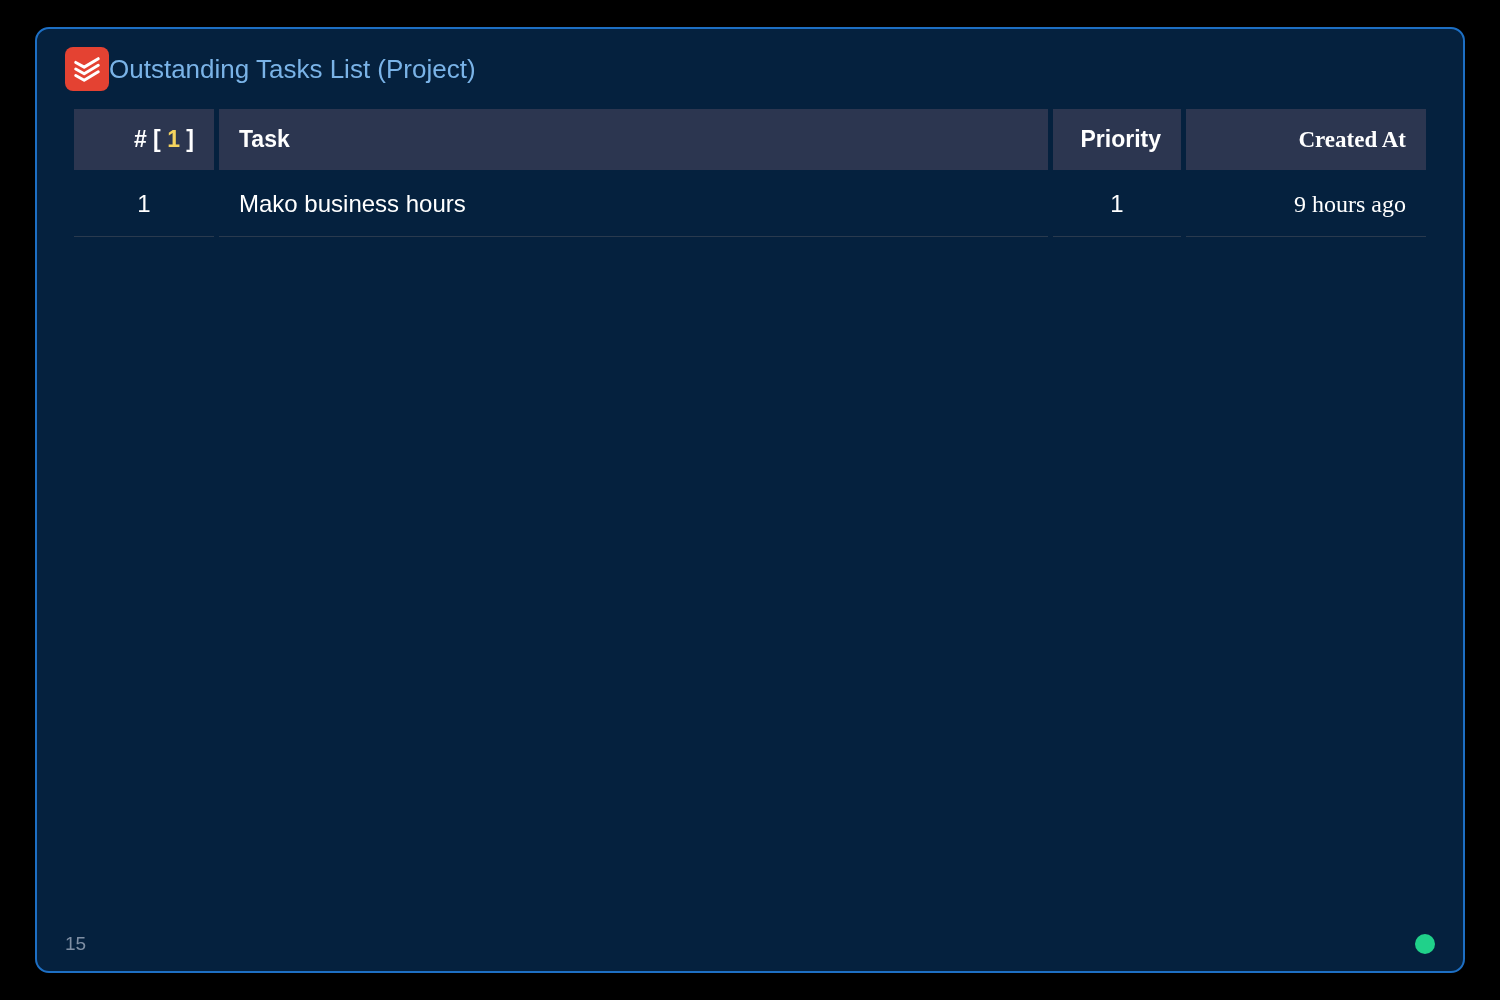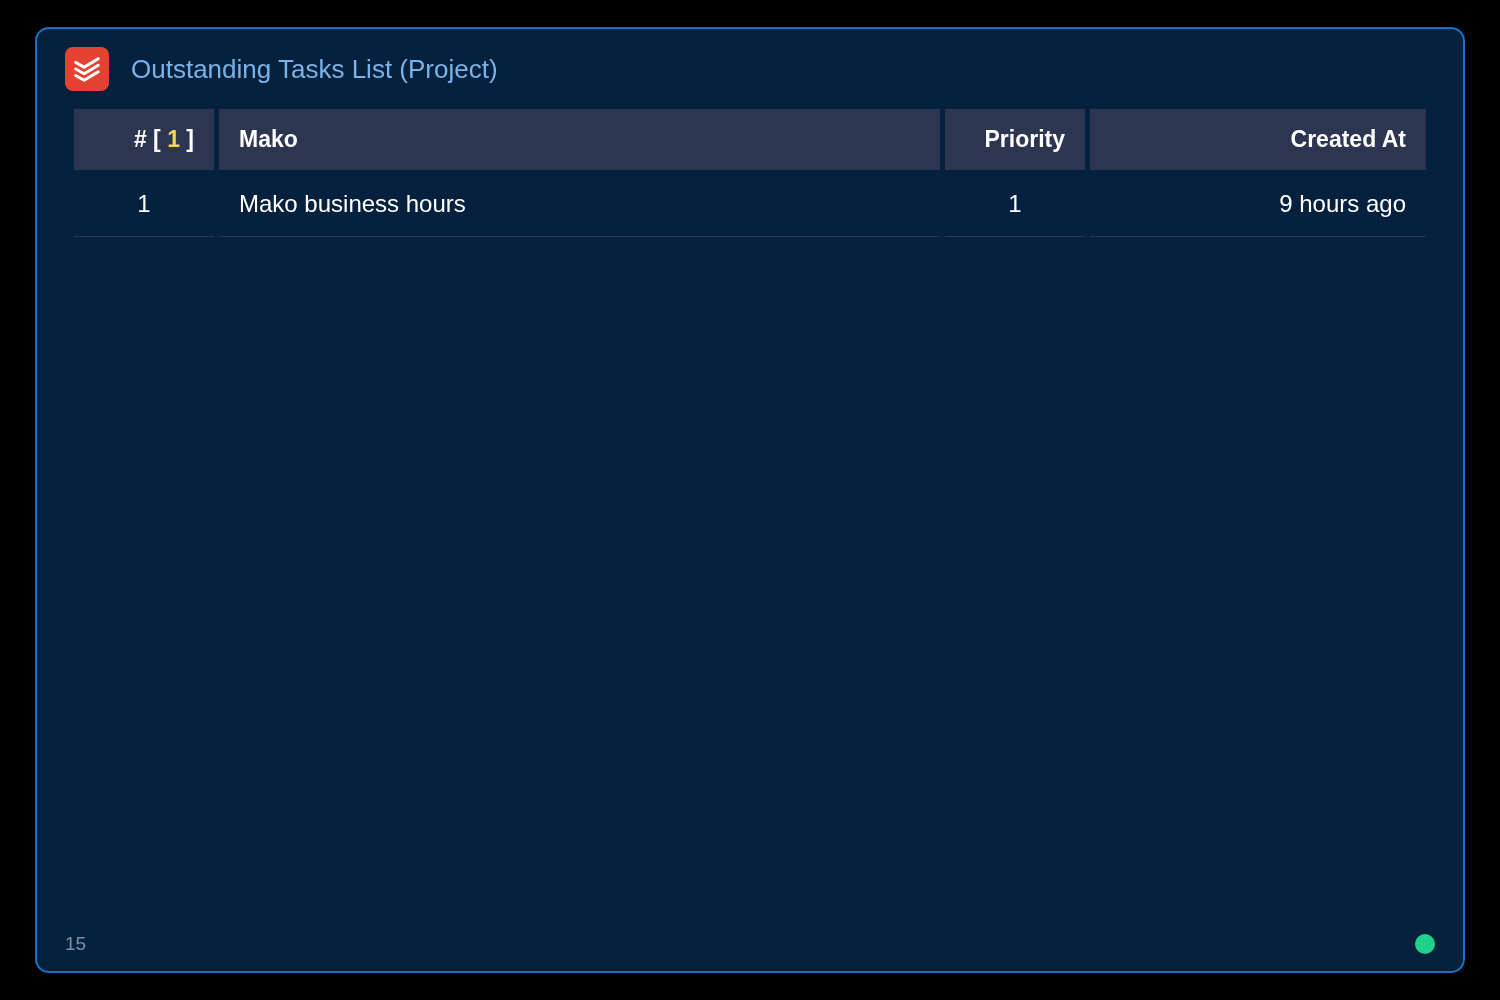--- a/index.html
+++ b/index.html
@@ -22,21 +22,20 @@
       border: 2px solid #1d6fc4;
       border-radius: 14px;
       position: relative;
       padding: 18px 0 0 0;
       display: flex;
       flex-direction: column;
     }
     .header {
       display: flex;
       align-items: center;
-      gap: 22px;
       padding: 0 28px 18px 28px;
     }
     .app-icon {
       width: 44px;
       height: 44px;
       background: #e44232;
       border-radius: 8px;
       display: flex;
       align-items: center;
       justify-content: center;
@@ -62,22 +61,22 @@
     thead th {
       background: #2c3650;
       color: #ffffff;
       font-size: 23px;
       font-weight: 700;
       padding: 17px 20px;
       text-align: left;
     }
     .col-index { width: 140px; text-align: right; }
     .col-task { }
-    .col-priority { width: 140px; text-align: right; }
-    .col-created { width: 336px; text-align: right; }
+    .col-priority { width: 128px; text-align: right; }
+    .col-created { width: 240px; text-align: right; font-family: Liberation Serif, serif; }
     thead th.col-index { text-align: right; }
     thead th.col-priority { text-align: right; }
     thead th.col-created { text-align: right; }
     .index-hdr-prefix { color: #ffffff; }
     .index-hdr-count { color: #f4d35e; }
     tbody td {
       color: #ffffff;
       font-size: 24px;
       padding: 20px 20px 18px 20px;
       border-bottom: 1px solid #2a3a4e;
@@ -127,21 +126,21 @@
         <col class="col-index">
         <col class="col-task">
         <col class="col-priority">
         <col class="col-created">
       </colgroup>
       <thead>
         <tr>
           <th class="col-index">
             <span class="index-hdr-prefix"># [ </span><span class="index-hdr-count">1</span><span class="index-hdr-prefix"> ]</span>
           </th>
-          <th class="col-task">Mako</th>
+          <th class="col-task">Task</th>
           <th class="col-priority">Priority</th>
           <th class="col-created">Created At</th>
         </tr>
       </thead>
       <tbody>
         <tr>
           <td class="col-index">1</td>
           <td class="col-task">Mako business hours</td>
           <td class="col-priority">1</td>
           <td class="col-created">9 hours ago</td>

